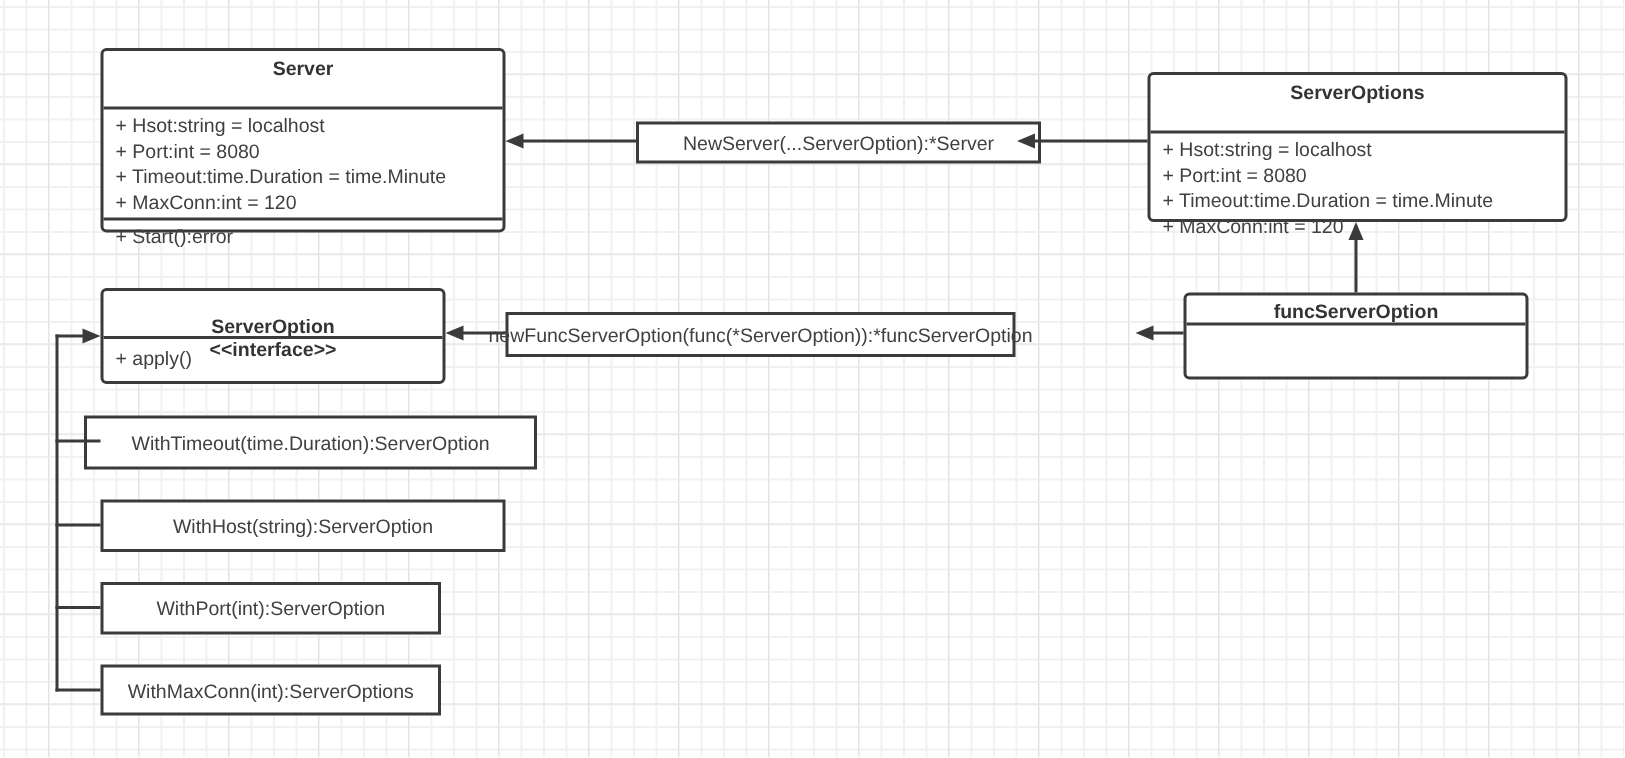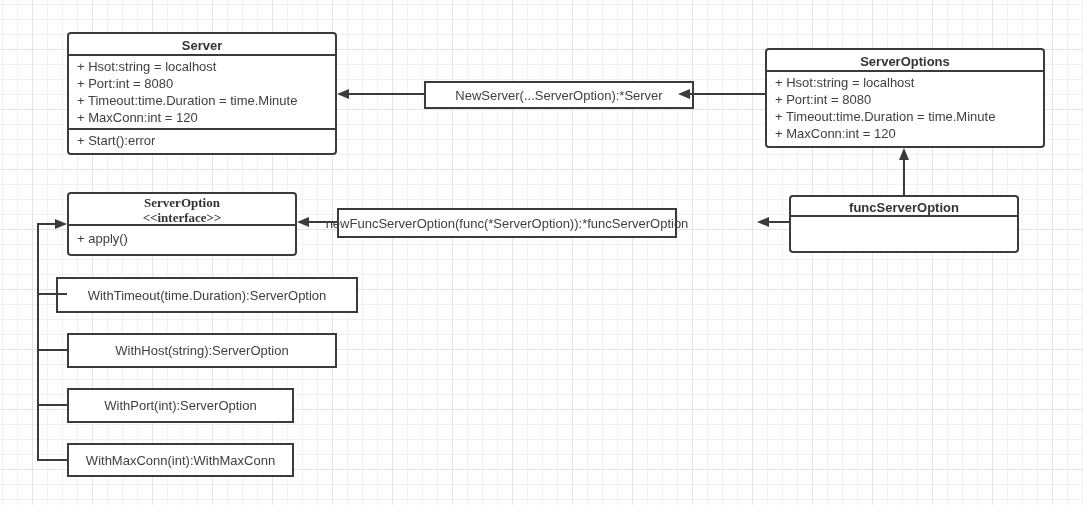--- a/index.html
+++ b/index.html
@@ -21,24 +21,24 @@
     background-position:32px 49px, 32px 49px, 2px 4px, 2px 4px;
   }
   .uml-class {
     position:absolute; background:#ffffff;
     border:2px solid #3b3b3b; border-radius:4px;
     font-size:13px;
   }
   .uml-title {
     font-weight:bold; text-align:center;
     border-bottom:2px solid #3b3b3b;
-    line-height:24px; height:22px;
+    line-height:24px; height:39px;
     color:#333333;
   }
-  .uml-title.two-line { height:32px; line-height:15px; padding-top:1px;font-family:Liberation Serif, serif; }
+  .uml-title.two-line { height:32px; line-height:15px; padding-top:16px; }
   .uml-attrs { padding:2px 0 2px 0; }
   .uml-attrs.has-methods { border-bottom:2px solid #3b3b3b; }
   .uml-line { line-height:17px; padding:0 6px 0 8px; white-space:nowrap; }
   .uml-methods .uml-line { line-height:21px; }
   .uml-methods.tall .uml-line { line-height:30px; }
   .func-box {
     position:absolute; background:#ffffff;
     border:2px solid #3b3b3b;
     display:flex; align-items:center; justify-content:center;
     font-size:13px; white-space:nowrap;
@@ -117,21 +117,21 @@
 
   <div class="func-box" style="left:67px;top:333px;width:270px;height:35px;">
     <span>WithHost(string):ServerOption</span>
   </div>
 
   <div class="func-box" style="left:67px;top:388px;width:227px;height:35px;">
     <span>WithPort(int):ServerOption</span>
   </div>
 
   <div class="func-box" style="left:67px;top:443px;width:227px;height:34px;">
-    <span>WithMaxConn(int):WithMaxConn</span>
+    <span>WithMaxConn(int):ServerOptions</span>
   </div>
 
   <div class="arr-left" style="left:337px;top:89px;"></div>
   <div class="h-line" style="left:348px;top:93px;width:76px;"></div>
 
   <div class="arr-left" style="left:678px;top:89px;"></div>
   <div class="h-line" style="left:689px;top:93px;width:76px;"></div>
 
   <div class="arr-up" style="left:899px;top:148px;"></div>
   <div class="v-line" style="left:903px;top:159px;height:36px;"></div>

